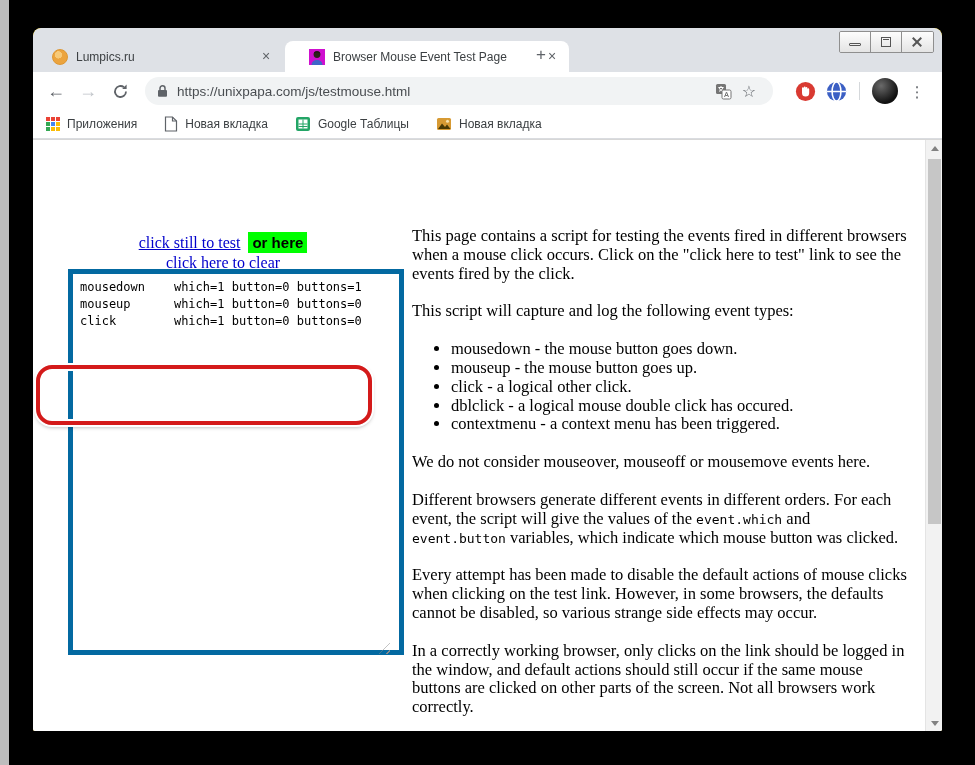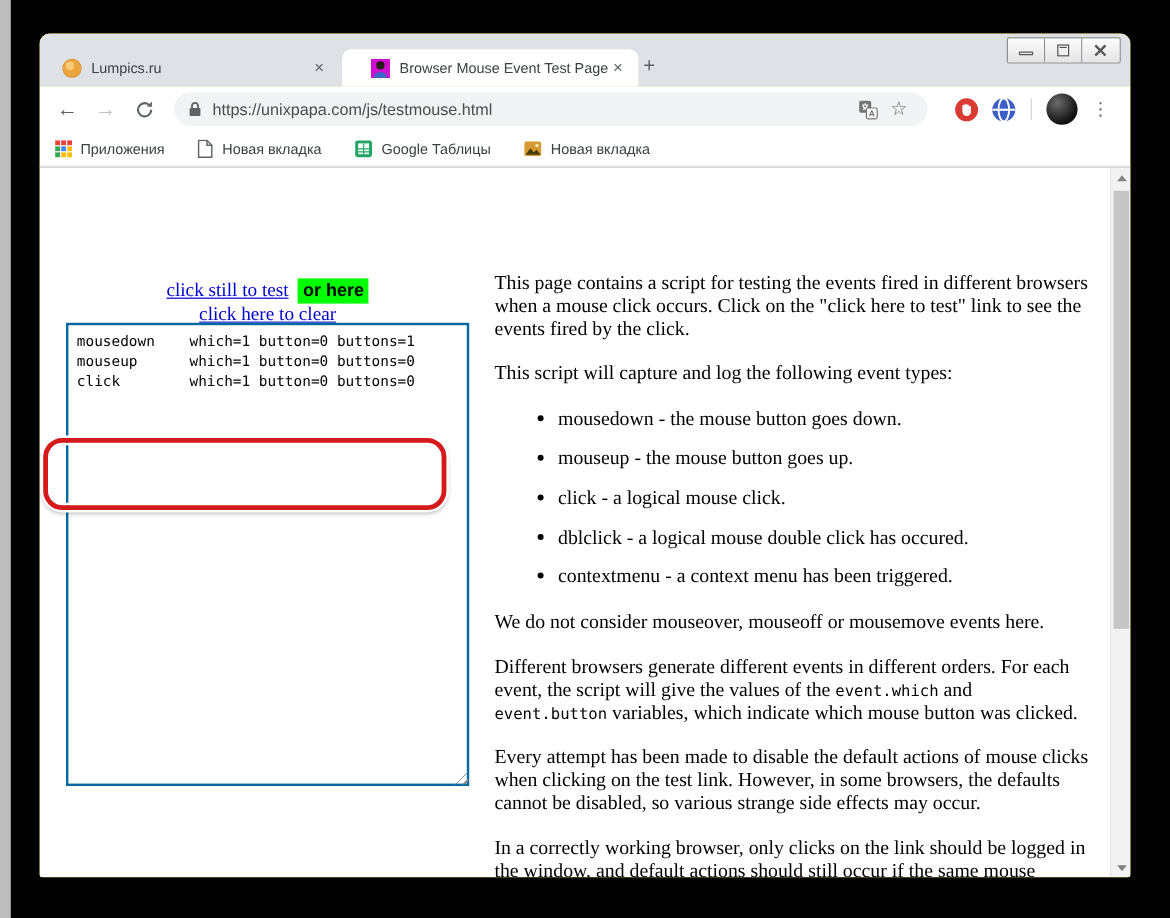--- a/index.html
+++ b/index.html
@@ -8,21 +8,21 @@
 
   .desktop-strip { position:absolute; left:0; top:0; width:9px; height:765px; background:#bdbdbd; }
 
   .browser-window { position:absolute; left:33px; top:28px; width:909px; height:703px;
     background:#fde047; border-radius:8px 8px 2px 2px; overflow:hidden; }
 
   
   .tabstrip { position:relative; height:44px; background:#dee1e6; border-radius:8px 8px 0 0; }
   .tab { position:absolute; bottom:0; height:31px; display:flex; align-items:center; padding:0 9px; font-size:12px; color:#3c4043; }
   .tab.inactive { left:10px; width:240px; }
-  .tab.active { left:252px; width:247px; background:#fff; border-radius:8px 8px 0 0;padding-left:24px; }
+  .tab.active { left:252px; width:284px; background:#fff; border-radius:8px 8px 0 0;padding-left:24px; }
   .tab .favicon { width:16px; height:16px; margin-right:8px; flex:0 0 16px; }
   .tab .tab-title { flex:1; white-space:nowrap; overflow:hidden; }
   .tab .tab-close { width:16px; height:16px; line-height:15px; text-align:center; color:#5f6368; font-size:14px; border-radius:8px; cursor:pointer; }
   .lumpics-icon { border-radius:50%; background:radial-gradient(circle at 38% 35%, #f7ca79 0 28%, #eca43e 30% 100%); border:1px solid #dd9733; }
   .newtab-btn { position:absolute; left:495px; bottom:3px; width:26px; height:26px; text-align:center; line-height:24px; font-size:17px; color:#5f6368; border-radius:13px; cursor:pointer; }
 
   .win-controls { position:absolute; right:8px; top:3px; display:flex; border:1px solid #8f8f8f; border-radius:2px; overflow:hidden; }
   .win-btn { width:31px; height:20px; background:linear-gradient(#fdfdfd,#e4e4e4); border-right:1px solid #8f8f8f; position:relative; cursor:pointer; }
   .win-btn:last-child { border-right:none; }
   .glyph-min { position:absolute; left:9px; top:11px; width:12px; height:3px; border:1px solid #555; border-radius:1px; }
@@ -57,33 +57,33 @@
   
   .content { position:relative; height:592px; background:#fff; border-top:1px solid #d7d7d7; overflow:hidden; }
   .page-inner { position:absolute; left:0; top:0; width:892px; height:592px; overflow:hidden; font-family:"Liberation Serif", serif; color:#000; }
 
   .page-title { position:absolute; left:10px; top:20px; font-size:29px; font-weight:bold; font-family:"Liberation Serif", serif; }
 
   .left-col { position:absolute; left:22px; top:92px; width:336px; }
   .links-block { text-align:center; font-size:16px; line-height:19px; }
   .link { color:#0000cc; text-decoration:underline; cursor:pointer; }
   .or-here { display:inline-block; background:#00ff00; color:#000; font-family:"Liberation Sans", sans-serif; font-weight:bold; font-size:15px; padding:1px 4px; margin-left:8px; text-decoration:none; cursor:pointer; }
-  .log-box { position:absolute; left:0; top:37px; width:336px; height:386px; border:2px solid #0369a1; background:#fff;
+  .log-box { position:absolute; left:13px; top:37px; width:336px; height:386px; border:5px solid #0369a1; background:#fff;
     font-family:"DejaVu Sans Mono", "Liberation Mono", monospace; font-size:12px; line-height:17px; padding:5px 7px; white-space:pre; color:#000; }
   .resize-handle { position:absolute; right:1px; bottom:1px; width:11px; height:11px;
     background:repeating-linear-gradient(-45deg, transparent 0 2px, #8a8a8a 2px 3.5px, transparent 3.5px 5.5px);
     clip-path:polygon(100% 0, 100% 100%, 0 100%); cursor:nwse-resize; }
   .annotation { position:absolute; left:-19px; top:2px; width:336px; height:60px;
     border:4px solid #d41a1a; border-radius:16px;
     box-shadow:0 0 0 2px #ffffff, 0 2px 4px rgba(0,0,0,0.35), inset 0 0 0 2px #ffffff; pointer-events:none; }
 
   .right-col { position:absolute; left:375px; top:87px; width:500px; font-size:16.5px; line-height:1.14; }
   .right-col p { margin:0 0 19px 4px; }
   .right-col ul { margin:0 0 19px 0; padding-left:43px; }
-  .right-col li { margin:14px; }
+  .right-col li { margin:0; }
   .inline-code { font-family:"DejaVu Sans Mono", "Liberation Mono", monospace; font-size:13px; }
 
   
   .scrollbar { position:absolute; right:0; top:0; width:17px; height:592px; background:#f2f2f2; border-left:1px solid #e4e4e4; }
   .sb-arrow { position:absolute; left:0; width:17px; height:17px; display:flex; align-items:center; justify-content:center; cursor:pointer; }
   .sb-arrow.up { top:0; }
   .sb-arrow.down { bottom:0; }
   .tri-up { width:0; height:0; border-left:4px solid transparent; border-right:4px solid transparent; border-bottom:5px solid #818181; }
   .tri-down { width:0; height:0; border-left:4px solid transparent; border-right:4px solid transparent; border-top:5px solid #818181; }
   .sb-thumb { position:absolute; left:2px; top:19px; width:13px; height:365px; background:#c6c6c6; cursor:grab; }
@@ -227,21 +227,21 @@
         <div class="resize-handle" style="position:absolute; left:324px; top:411px;"></div>
         <div class="annotation" style="top:133px;"></div>
       </div>
 
       <div class="right-col">
         <p>This page contains a script for testing the events fired in different browsers when a mouse click occurs. Click on the "click here to test" link to see the events fired by the click.</p>
         <p>This script will capture and log the following event types:</p>
         <ul>
           <li>mousedown - the mouse button goes down.</li>
           <li>mouseup - the mouse button goes up.</li>
-          <li>click - a logical mouse click.</li>
+          <li>click - a logical other click.</li>
           <li>dblclick - a logical mouse double click has occured.</li>
           <li>contextmenu - a context menu has been triggered.</li>
         </ul>
         <p>We do not consider mouseover, mouseoff or mousemove events here.</p>
         <p><span>Different browsers generate different events in different orders. For each event, the script will give the values of the </span><span class="inline-code">event.which</span><span> and </span><span class="inline-code">event.button</span><span> variables, which indicate which mouse button was clicked.</span></p>
         <p>Every attempt has been made to disable the default actions of mouse clicks when clicking on the test link. However, in some browsers, the defaults cannot be disabled, so various strange side effects may occur.</p>
         <p>In a correctly working browser, only clicks on the link should be logged in the window, and default actions should still occur if the same mouse buttons are clicked on other parts of the screen. Not all browsers work correctly.</p>
 
       </div>
 

